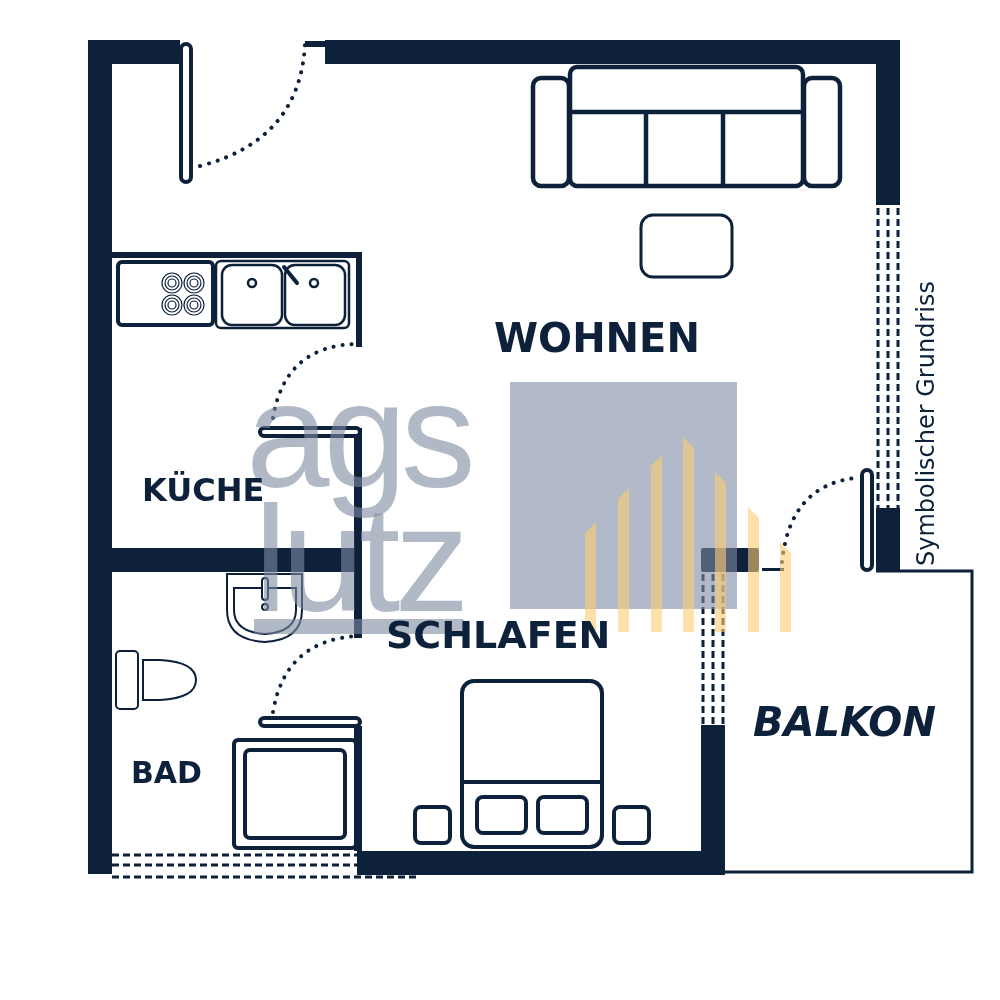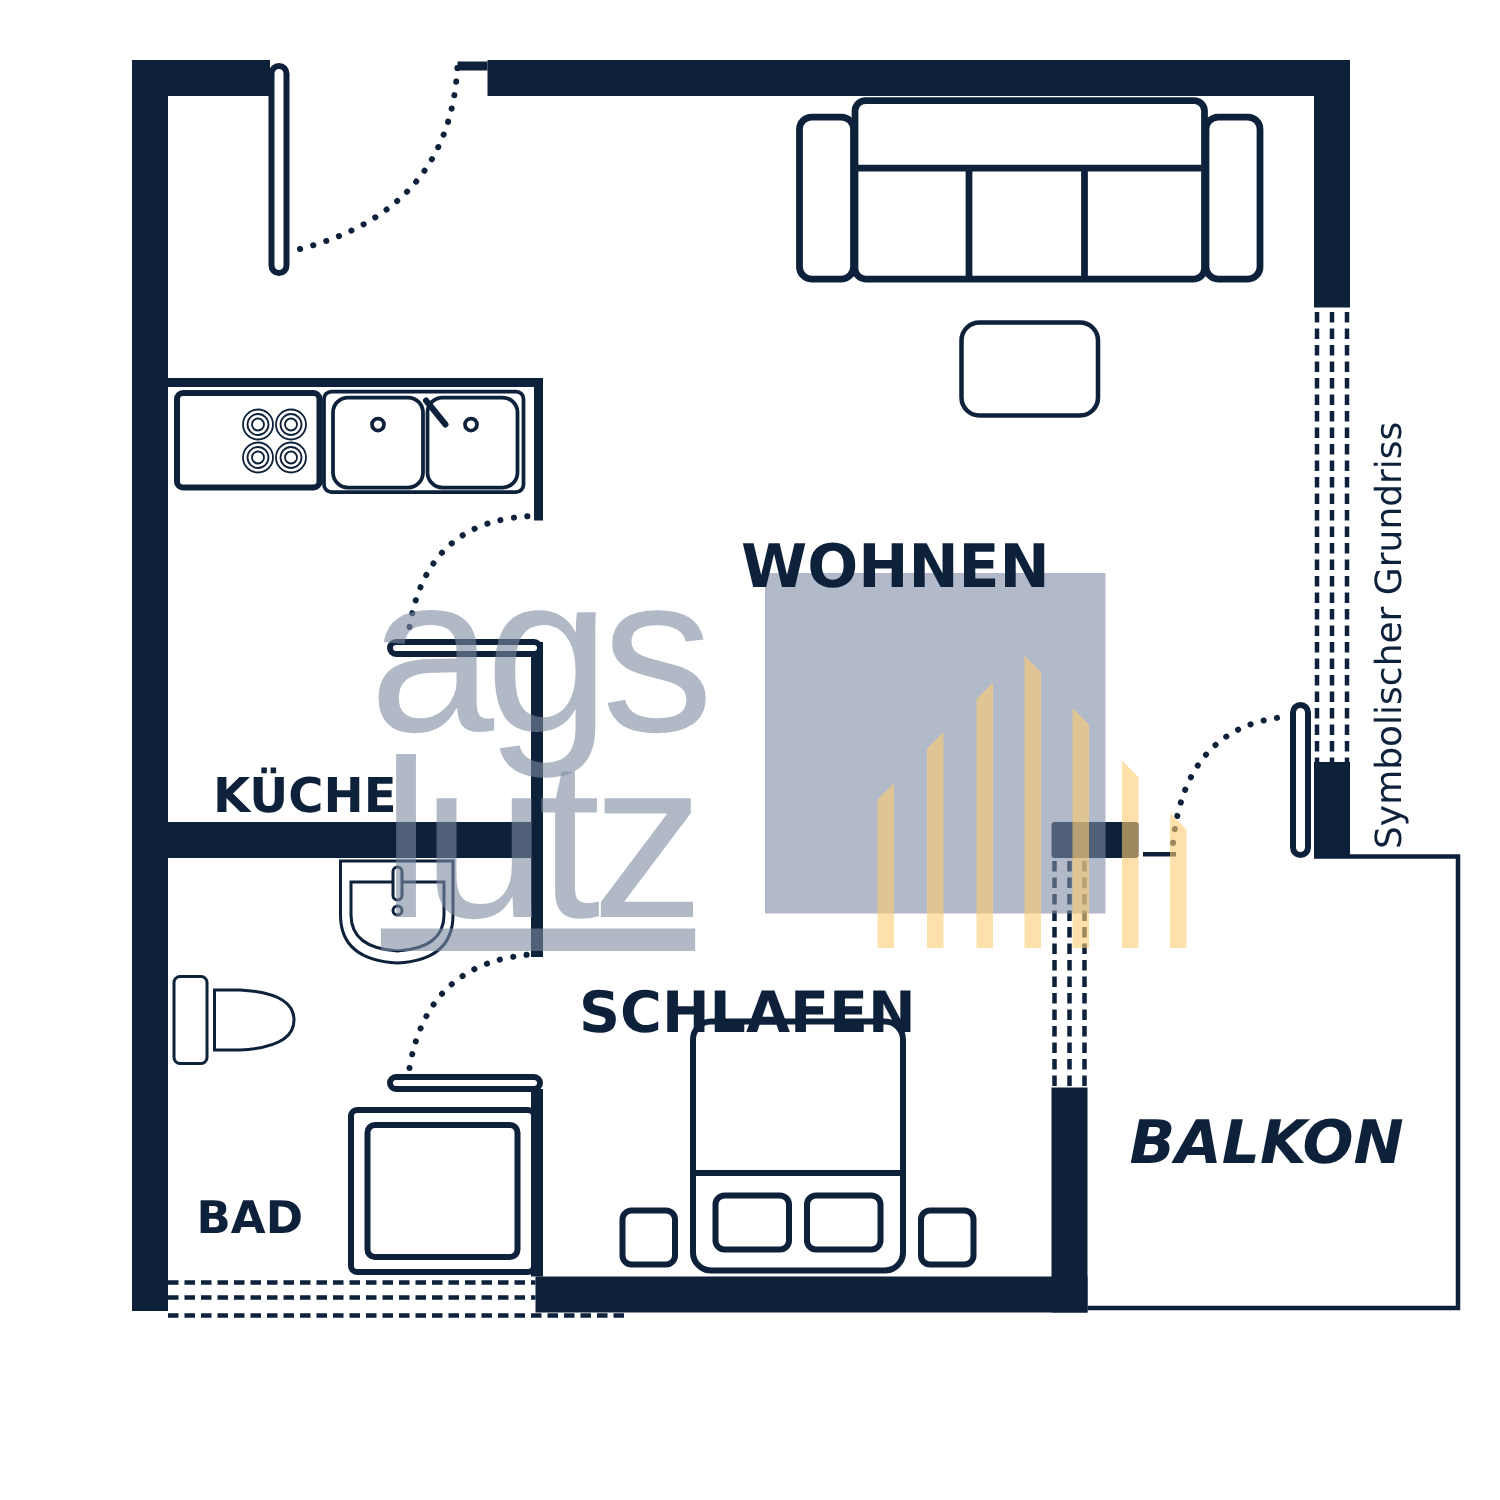--- a/index.html
+++ b/index.html
@@ -5,21 +5,20 @@
   html, body { margin: 0; padding: 0; background: #ffffff; }
   body { width: 1000px; height: 1000px; position: relative; overflow: hidden; }
   #plan { position: absolute; left: 0; top: 0; width: 1000px; height: 1000px; }
   .room-label {
     position: absolute;
     font-family: "DejaVu Sans", sans-serif;
     font-weight: bold;
     color: #0d213b;
     white-space: nowrap;
     line-height: 1;
-    margin-top: 40px;
   }
   .side-note {
     position: absolute;
     font-family: "DejaVu Sans", sans-serif;
     color: #0d213b;
     font-size: 24px;
     white-space: nowrap;
     transform-origin: left top;
     transform: rotate(-90deg);
     line-height: 1;

